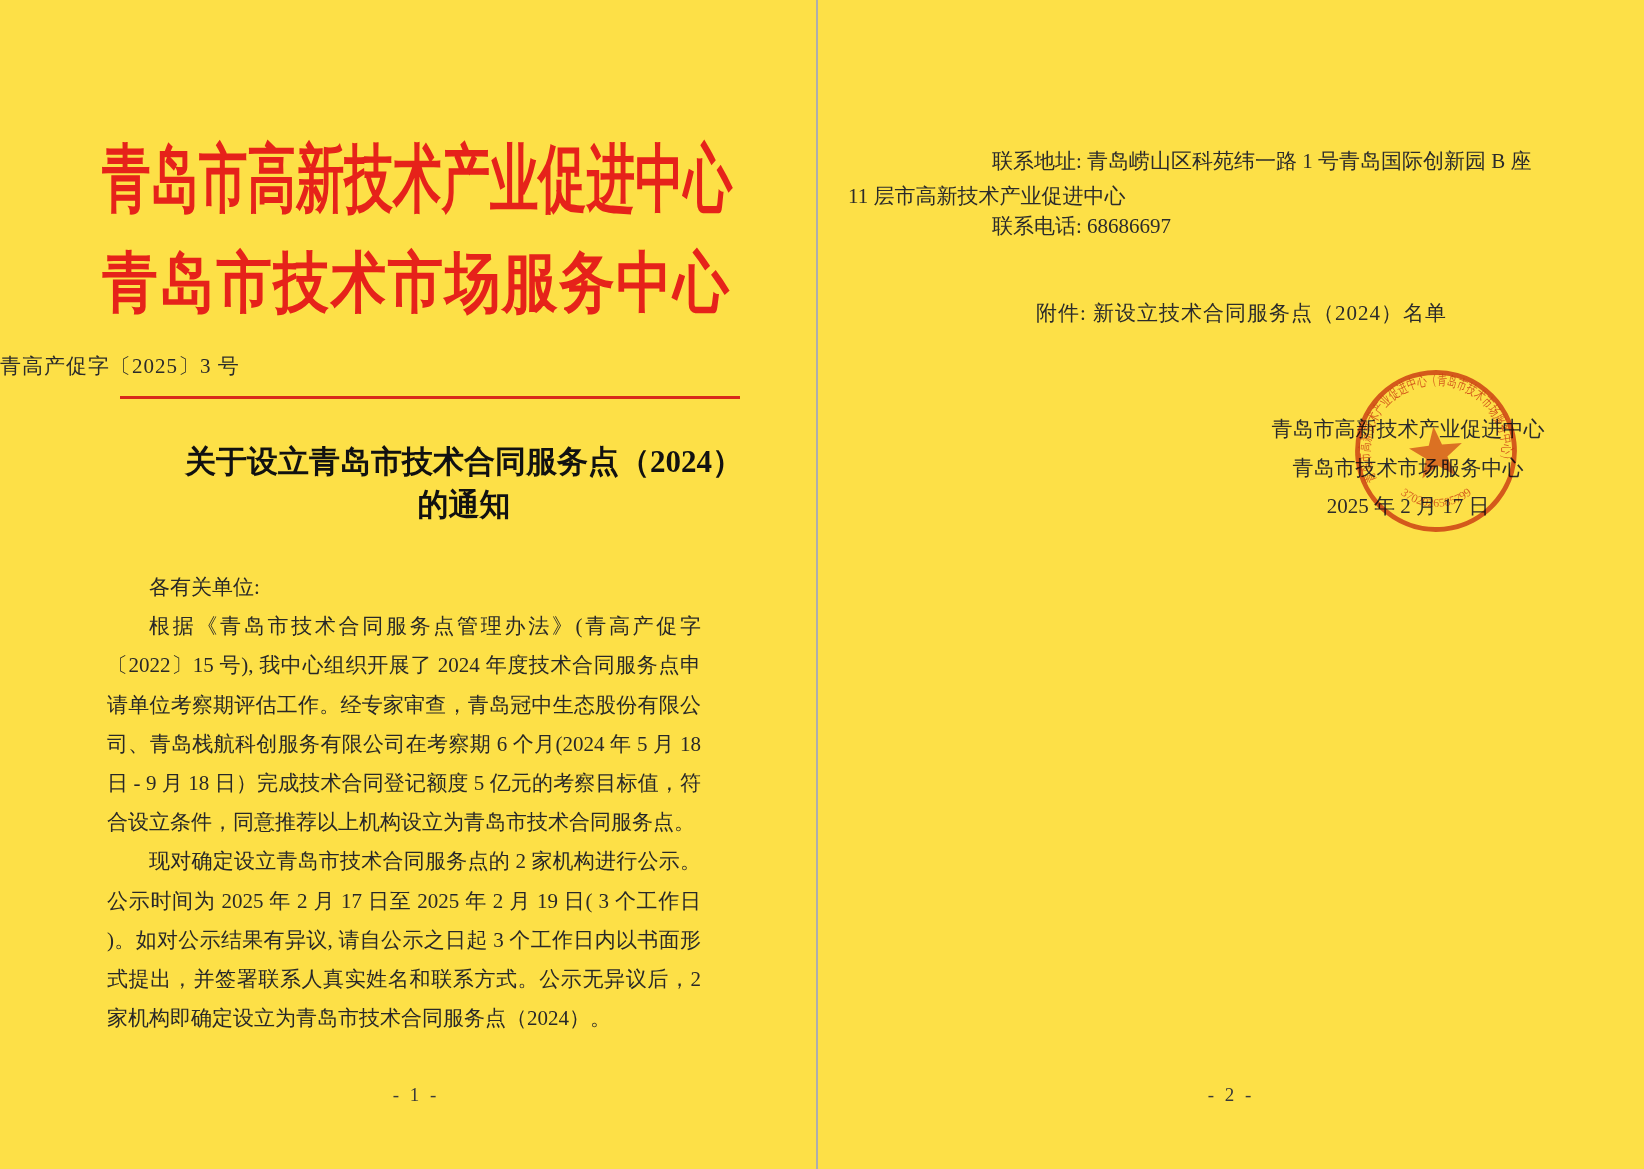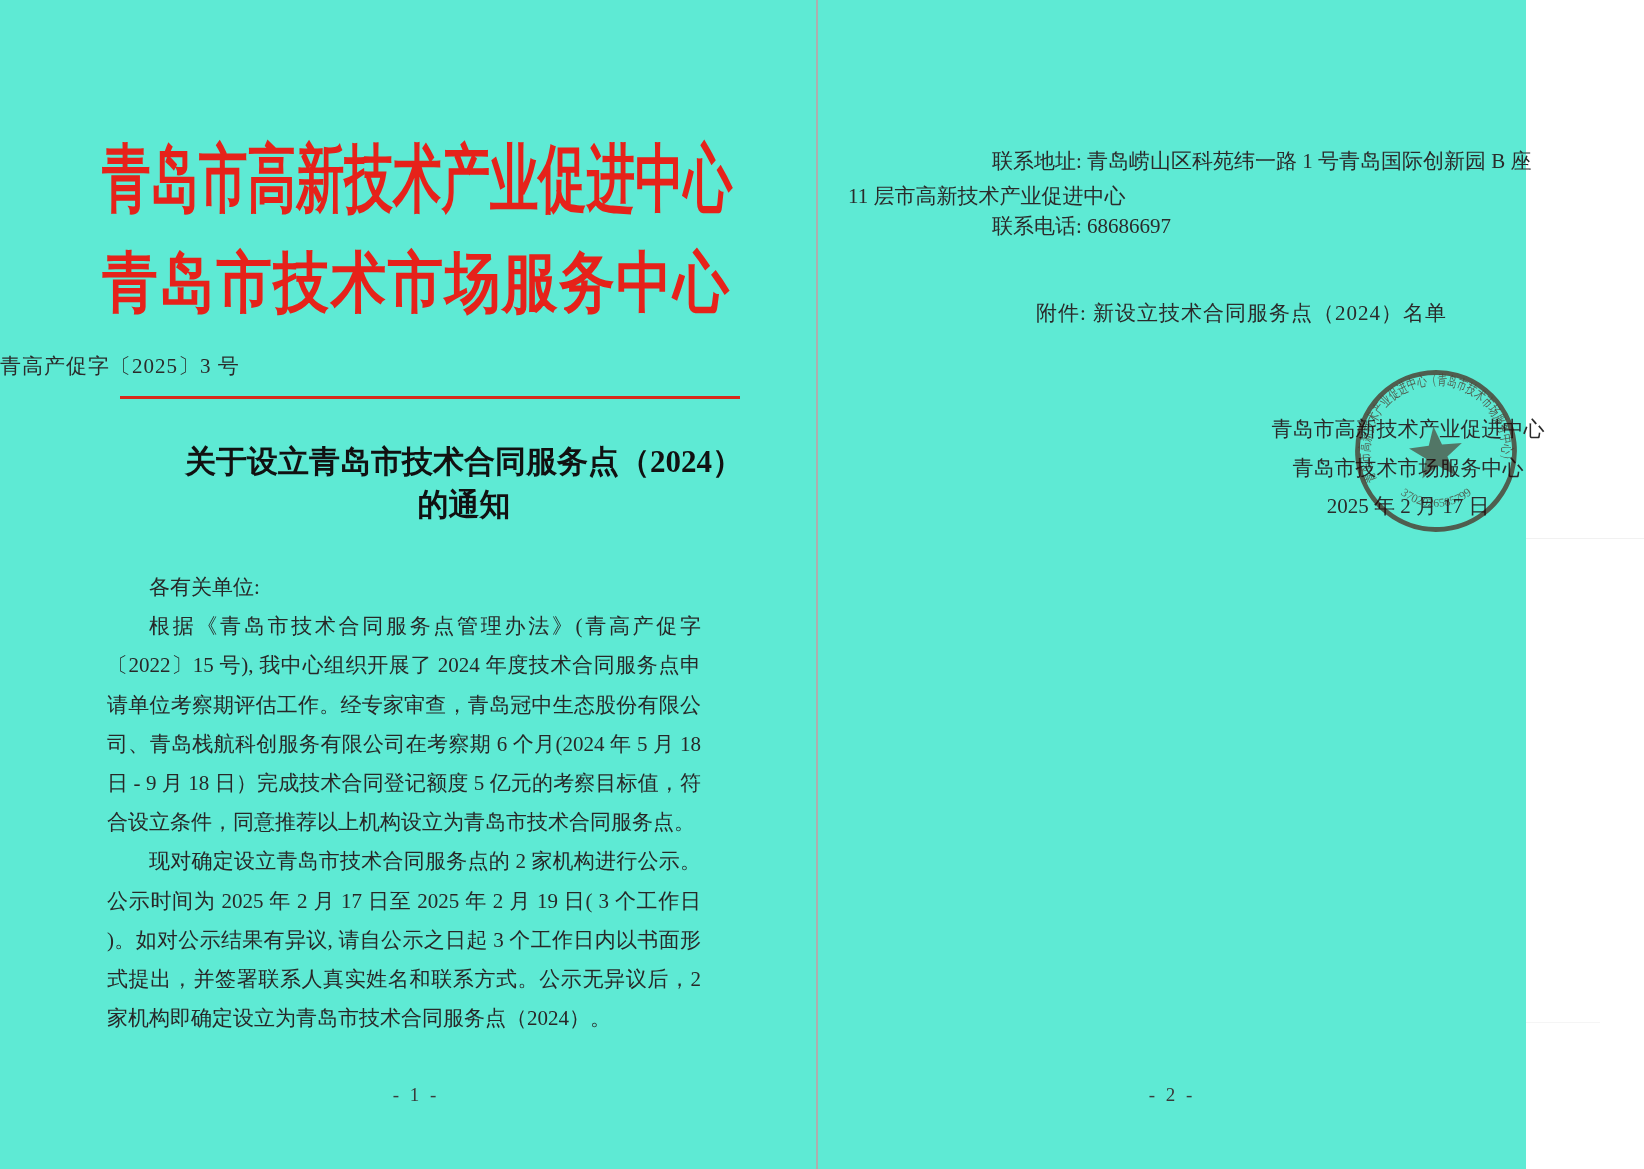--- a/index.html
+++ b/index.html
@@ -2,23 +2,23 @@
 <html><head>
 <meta charset="utf-8">
 <style>
   html,body{margin:0;padding:0;background:#ffffff;}
   .canvas{
     position:relative;width:1644px;height:1169px;overflow:hidden;
     background:#ffffff;
     font-family:"Liberation Serif","DejaVu Serif",serif;
     color:#262626;
   }
-  .page{position:absolute;top:0;height:1169px;background:#5eead4;}
+  .page{position:absolute;top:0;height:1169px;background:#fde047;}
   .page-left{left:0;width:816px;}
-  .page-right{left:818px;width:708px;}
+  .page-right{left:818px;width:826px;}
   .page-divider{position:absolute;top:0;left:816px;width:2px;height:1169px;background:#aeaeae;}
   .scan-artifact-h{position:absolute;height:1px;background:rgba(0,0,0,0.055);}
 
   
   .org-header{position:absolute;left:0;width:100%;display:flex;justify-content:center;}
   .org-header span{
     display:inline-block;white-space:nowrap;font-weight:bold;
     line-height:1;
   }
   .org-line1{top:142px;}

